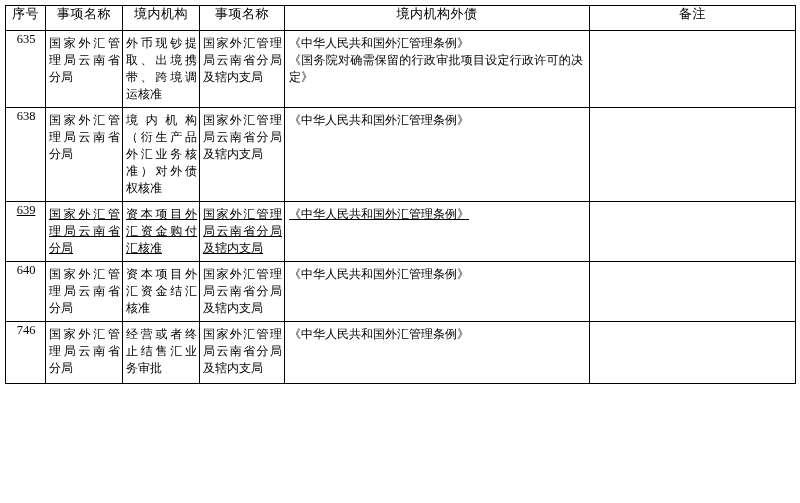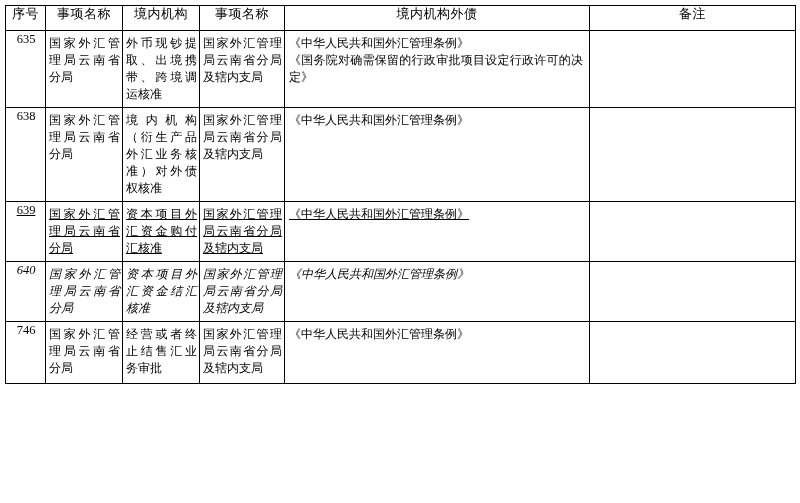--- a/index.html
+++ b/index.html
@@ -82,21 +82,21 @@
   }
   .remark .cell {
     min-height: 10px;
   }
   
   tr.r635 { height: 54px; }
   tr.r636 { height: 68px; }
   tr.r637 { height: 70px; }
   tr.r638 { height: 86px; margin-top: 24px; }
   tr.r639 { height: 54px; text-decoration: underline; }
-  tr.r640 { height: 54px; font-style: italic; }
+  tr.r640 { height: 54px; }
   tr.r641 { height: 62px; }
 </style>
 </head>
 <body>
 
 <div class="sheet">
   <table class="reg-table">
     <colgroup>
       <col class="c-seq">
       <col class="c-dept">

